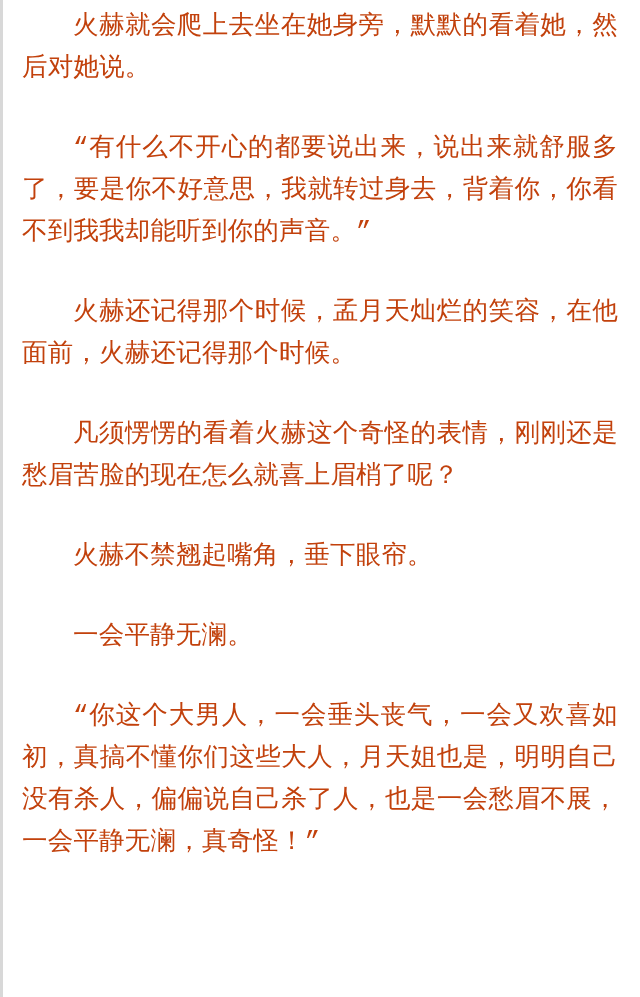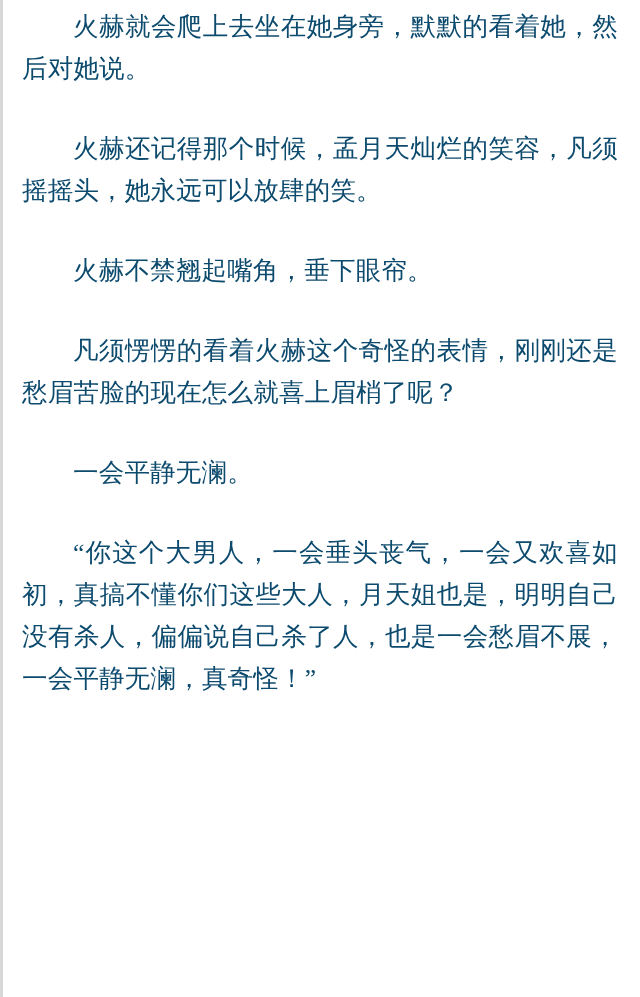--- a/index.html
+++ b/index.html
@@ -29,38 +29,39 @@
     height: 997px;
     background: #d8d8d8;
   }
   .article {
     position: relative;
   }
   .para {
     margin: 0 0 38px 0;
     font-size: 25.5px;
     line-height: 42px;
-    color: #0c4a6e;
+    color: #c2410c;
     text-indent: 2em;
     letter-spacing: 0.2px;
     text-align: justify;
     word-break: break-all;
-    font-family: Liberation Serif, serif;
+    font-family: Liberation Mono, monospace;
   }
   .para:last-child {
     margin-bottom: 0;
     margin-top: 8px;
   }
 </style>
 </head>
 <body>
 
 <div class="page">
   <div class="left-rule"></div>
   <div class="article">
     <p class="para">火赫就会爬上去坐在她身旁，默默的看着她，然后对她说。</p>
-    <p class="para">火赫还记得那个时候，孟月天灿烂的笑容，凡须摇摇头，她永远可以放肆的笑。</p>
+    <p class="para">“有什么不开心的都要说出来，说出来就舒服多了，要是你不好意思，我就转过身去，背着你，你看不到我我却能听到你的声音。”</p>
+    <p class="para">火赫还记得那个时候，孟月天灿烂的笑容，在他面前，火赫还记得那个时候。</p>
+    <p class="para">凡须愣愣的看着火赫这个奇怪的表情，刚刚还是愁眉苦脸的现在怎么就喜上眉梢了呢？</p>
     <p class="para">火赫不禁翘起嘴角，垂下眼帘。</p>
-    <p class="para">凡须愣愣的看着火赫这个奇怪的表情，刚刚还是愁眉苦脸的现在怎么就喜上眉梢了呢？</p>
     <p class="para">一会平静无澜。</p>
     <p class="para">“你这个大男人，一会垂头丧气，一会又欢喜如初，真搞不懂你们这些大人，月天姐也是，明明自己没有杀人，偏偏说自己杀了人，也是一会愁眉不展，一会平静无澜，真奇怪！”</p>
   </div>
 </div>
 
 </body></html>

